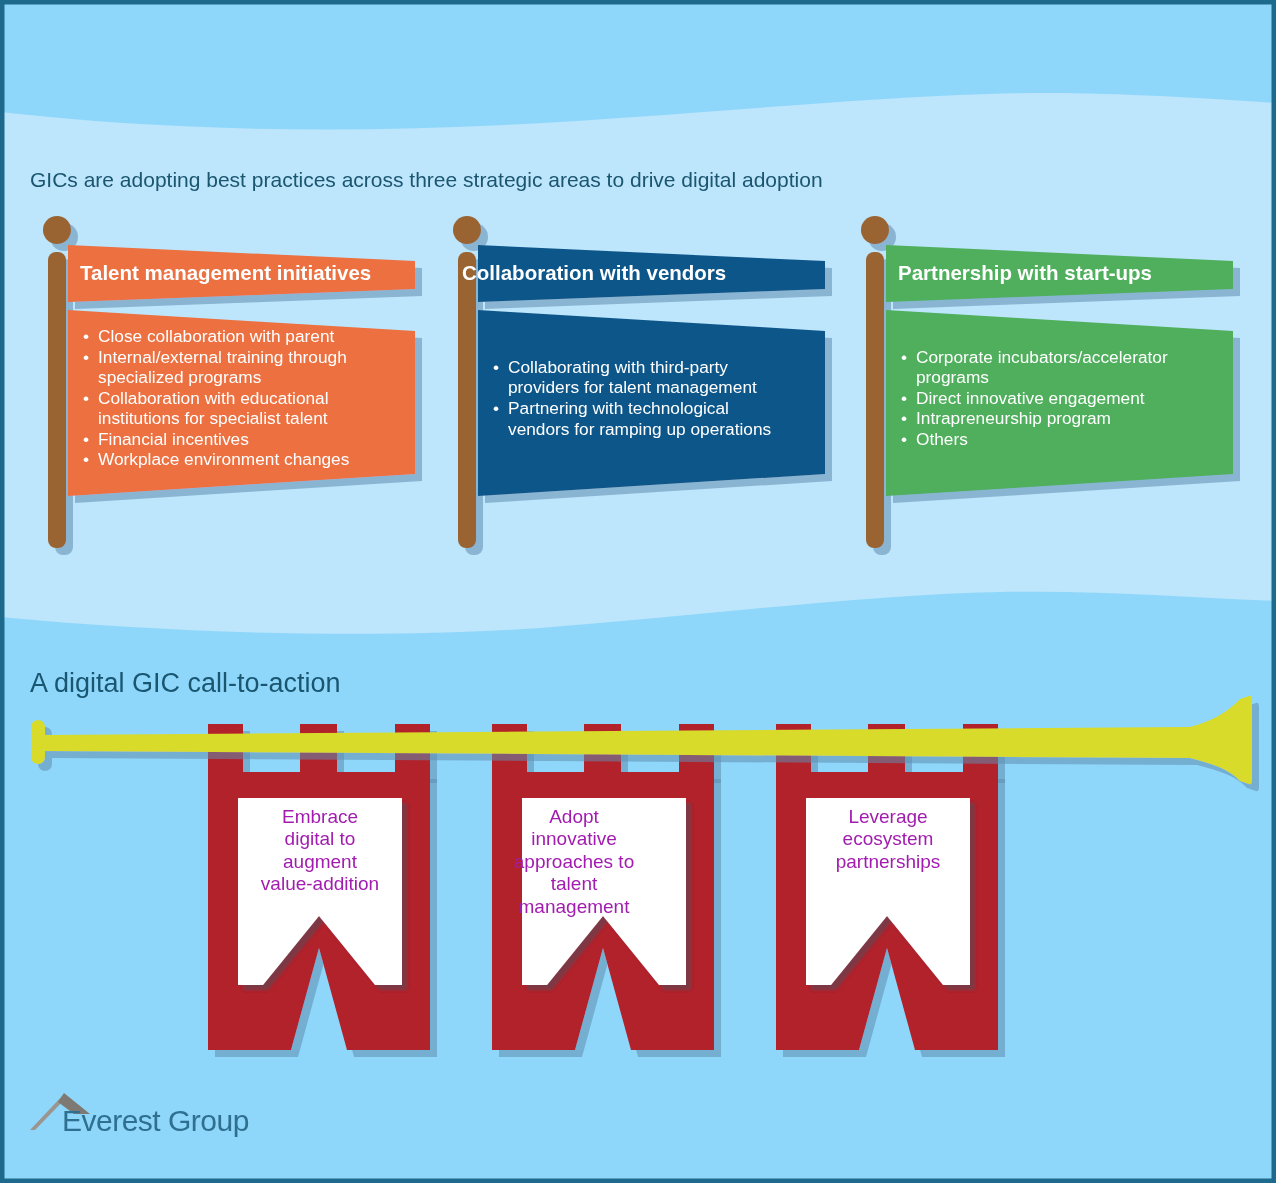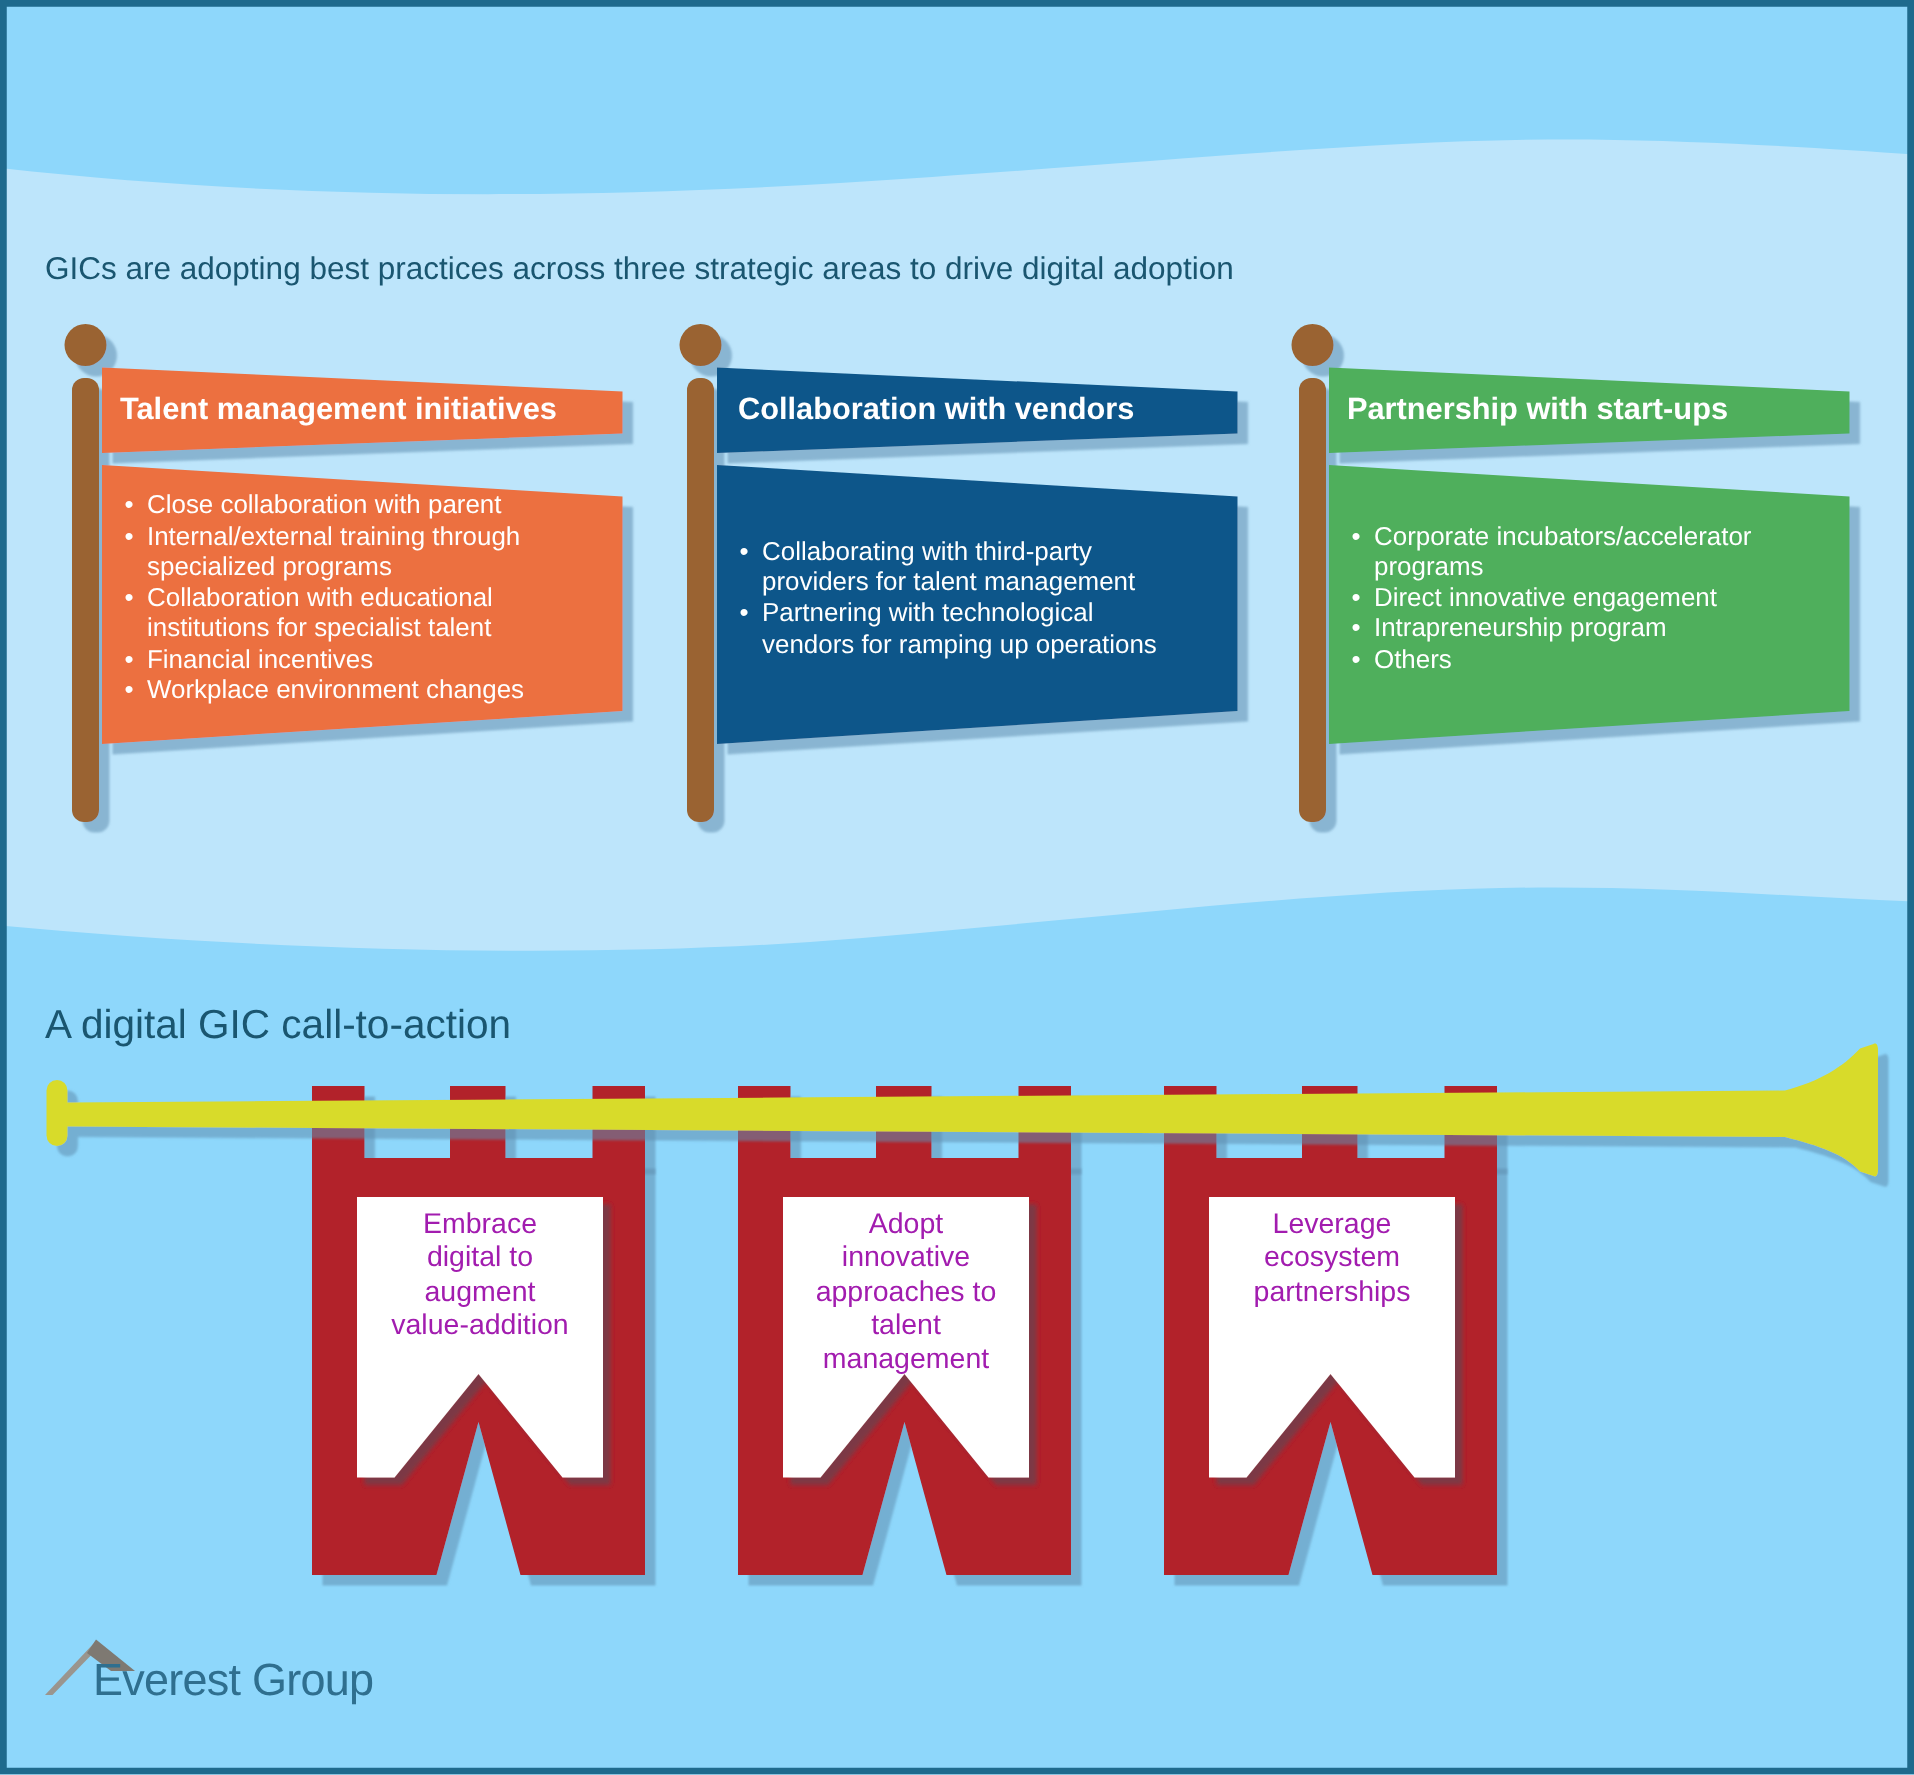--- a/index.html
+++ b/index.html
@@ -146,21 +146,21 @@
   <div class="abs flag-body" style="left:80px">
     <ul>
         <li>Close collaboration with parent</li>
         <li>Internal/external training through specialized programs</li>
         <li>Collaboration with educational institutions for specialist talent</li>
         <li>Financial incentives</li>
         <li>Workplace environment changes</li>
       </ul>
   </div>
 
-  <div class="abs flag-header" style="left:492px">Collaboration with vendors</div>
+  <div class="abs flag-header" style="left:462px">Collaboration with vendors</div>
   <div class="abs flag-body" style="left:490px">
     <ul>
         <li>Collaborating with third-party providers for talent management</li>
         <li>Partnering with technological vendors for ramping up operations</li>
       </ul>
   </div>
 
   <div class="abs flag-header" style="left:898px">Partnership with start-ups</div>
   <div class="abs flag-body" style="left:898px">
     <ul>
@@ -170,21 +170,21 @@
         <li>Others</li>
       </ul>
   </div>
 
   <div class="abs cta-lead">A digital GIC call-to-action</div>
 
   <div class="abs banner-text" style="left:242px">Embrace
 digital to
 augment
 value-addition</div>
-  <div class="abs banner-text" style="left:526px">Adopt
+  <div class="abs banner-text" style="left:496px">Adopt
 innovative
 approaches to
 talent
 management</div>
   <div class="abs banner-text" style="left:810px">Leverage
 ecosystem
 partnerships</div>
 
   <div class="abs brand">Everest Group</div>
 

